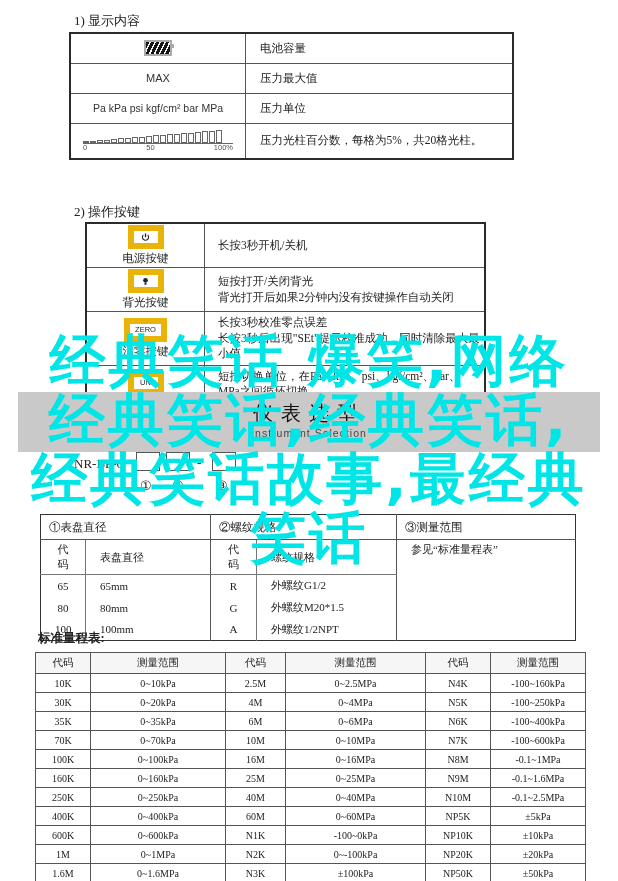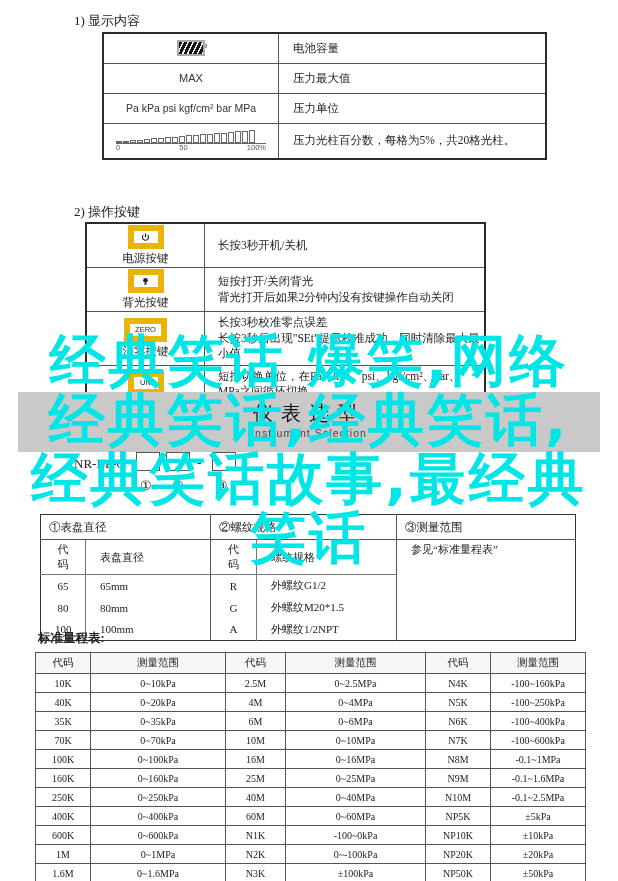--- a/index.html
+++ b/index.html
@@ -63,21 +63,21 @@
            font-size:56px;line-height:59px;letter-spacing:3px;white-space:nowrap;}
   svg.glyph{vertical-align:middle;}
 </style>
 </head>
 <body>
 
 <div class="page">
 
   <div class="abs heading" style="left:74px;top:12px;">1) 显示内容</div>
 
-  <table class="abs t1" style="left:102px;top:32px;">
+  <table class="abs t1" style="left:69px;top:32px;">
     <tbody>
         <tr>
       <td class="l">
         <span class="battery"></span>
       </td>
       <td class="r">电池容量</td>
     </tr>
     <tr>
       <td class="l">MAX</td>
       <td class="r">压力最大值</td>
@@ -262,21 +262,21 @@
         <tr>
           <td>10K</td>
           <td>0~10kPa</td>
           <td>2.5M</td>
           <td>0~2.5MPa</td>
           <td>N4K</td>
           <td>-100~160kPa</td>
         </tr>
 
         <tr>
-          <td>40K</td>
+          <td>30K</td>
           <td>0~20kPa</td>
           <td>4M</td>
           <td>0~4MPa</td>
           <td>N5K</td>
           <td>-100~250kPa</td>
         </tr>
 
         <tr>
           <td>35K</td>
           <td>0~35kPa</td>

